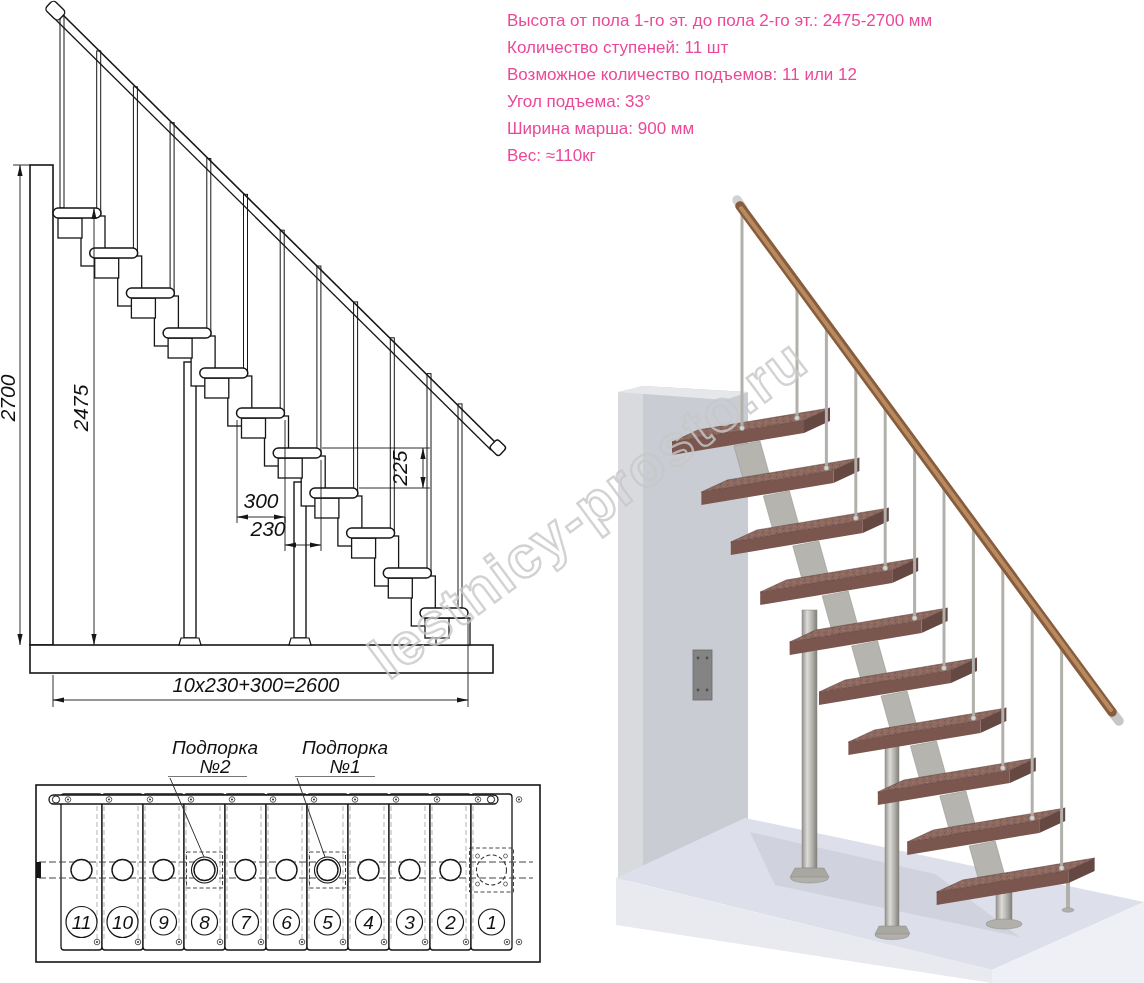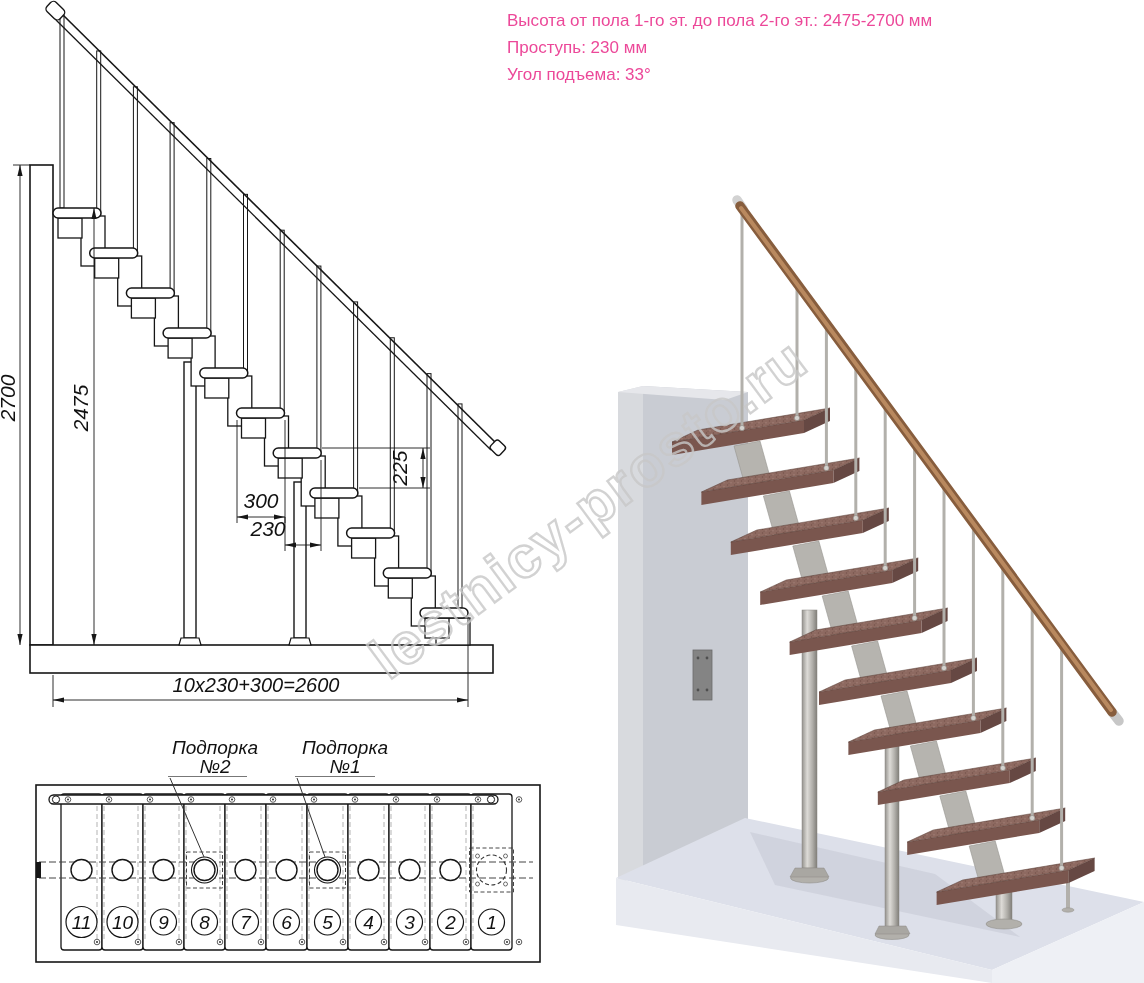--- a/index.html
+++ b/index.html
@@ -377,18 +377,21 @@
         <circle cx="142" cy="248" r="2.6" fill="#d5d3cf" stroke="#8e8c86" stroke-width="0.6"></circle>
         <line x1="137" y1="20" x2="143" y2="29" stroke="#d2d2d2" stroke-width="9.5" stroke-linecap="round"></line>
         <line x1="512" y1="532" x2="519" y2="541" stroke="#c7c7c7" stroke-width="9.5" stroke-linecap="round"></line>
         <line x1="140" y1="26" x2="512" y2="532" stroke="#875d3d" stroke-width="9.5" stroke-linecap="round"></line>
         <line x1="141" y1="28" x2="511" y2="530" stroke="#b9895f" stroke-width="4" stroke-linecap="round"></line>
       </g>
   </svg>
 
   <div class="spec">
     <div class="spec-line">Высота от пола 1-го эт. до пола 2-го эт.: 2475-2700 мм</div>
-    <div class="spec-line">Проступь: 230 мм</div>
+    <div class="spec-line">Количество ступеней: 11 шт</div>
+    <div class="spec-line">Возможное количество подъемов: 11 или 12</div>
     <div class="spec-line">Угол подъема: 33°</div>
+    <div class="spec-line">Ширина марша: 900 мм</div>
+    <div class="spec-line">Вес: ≈110кг</div>
   </div>
 
   <div class="watermark">lestnicy-prosto.ru</div>
 </div>
 
 </body></html>

